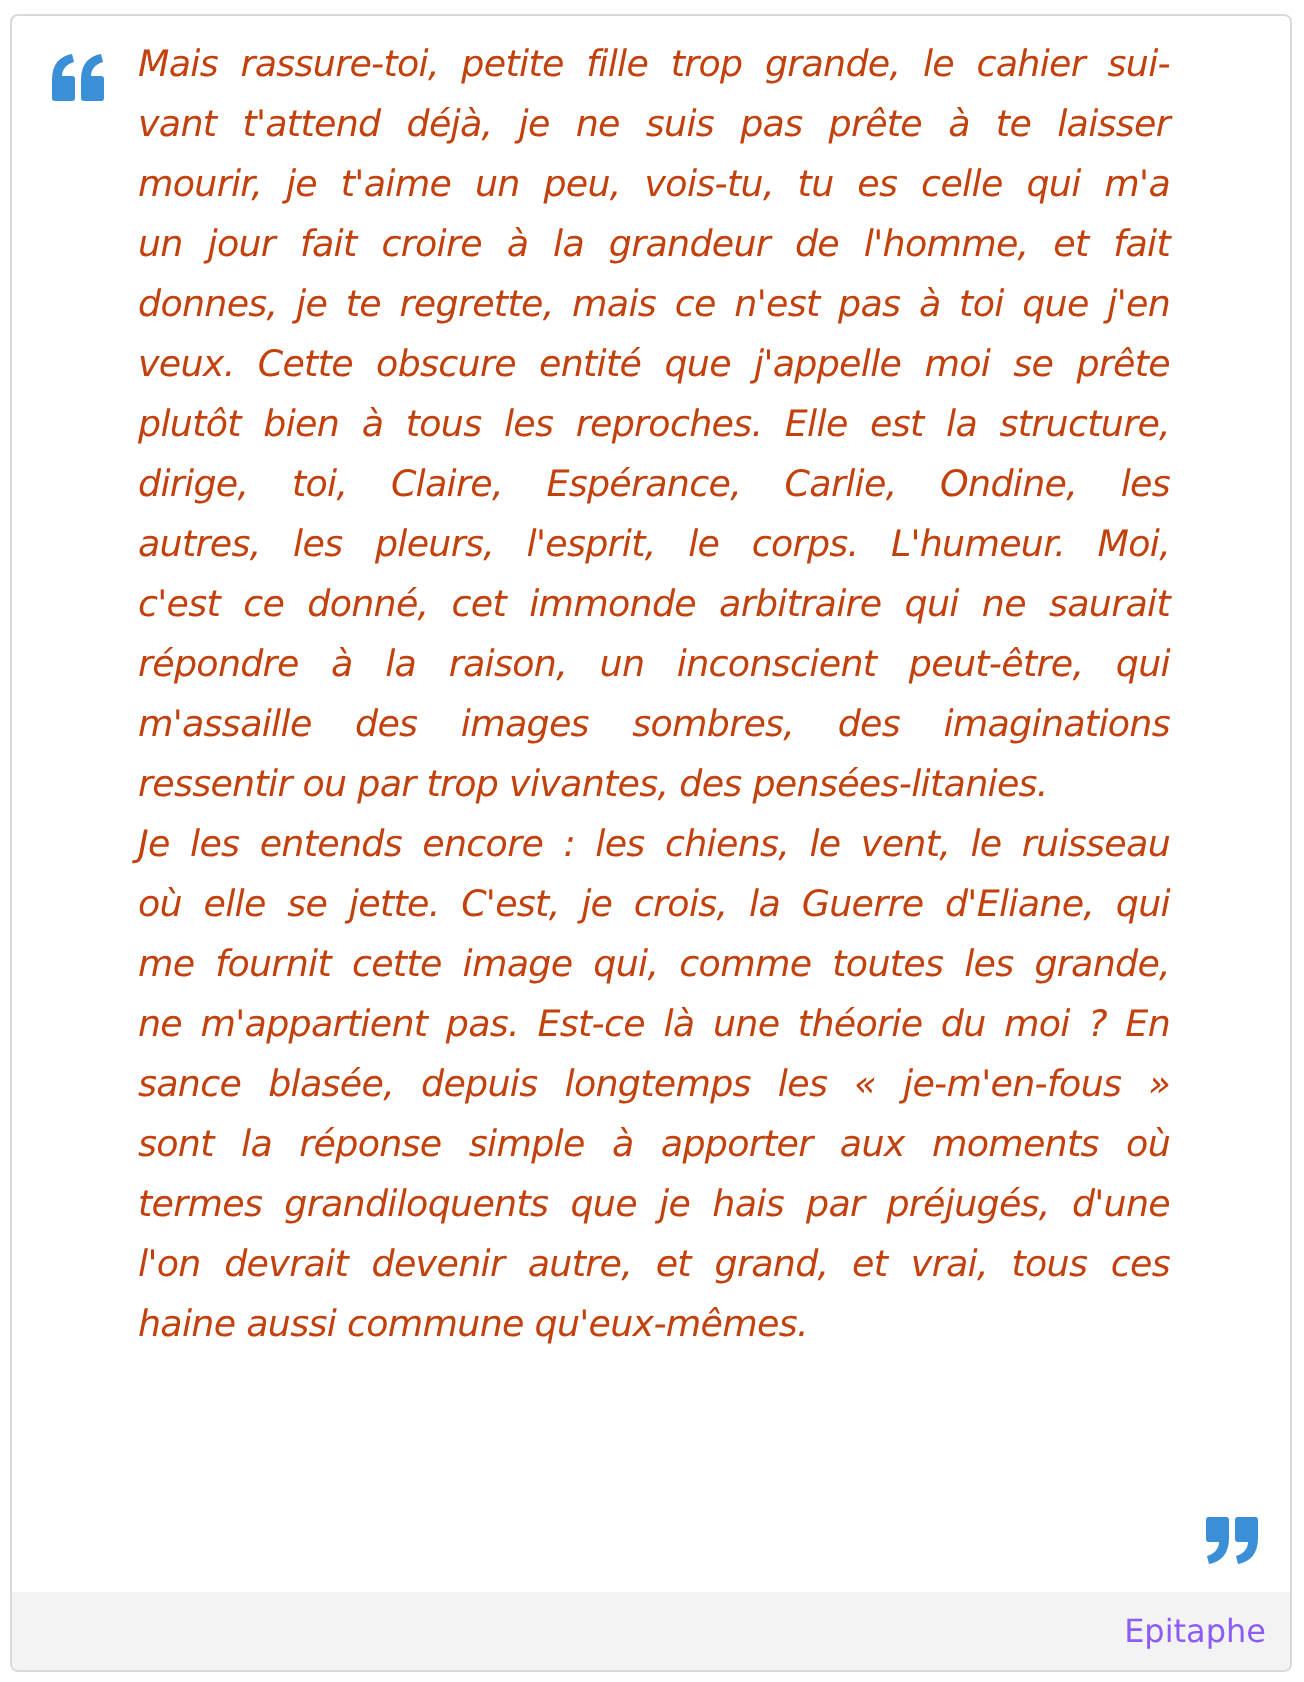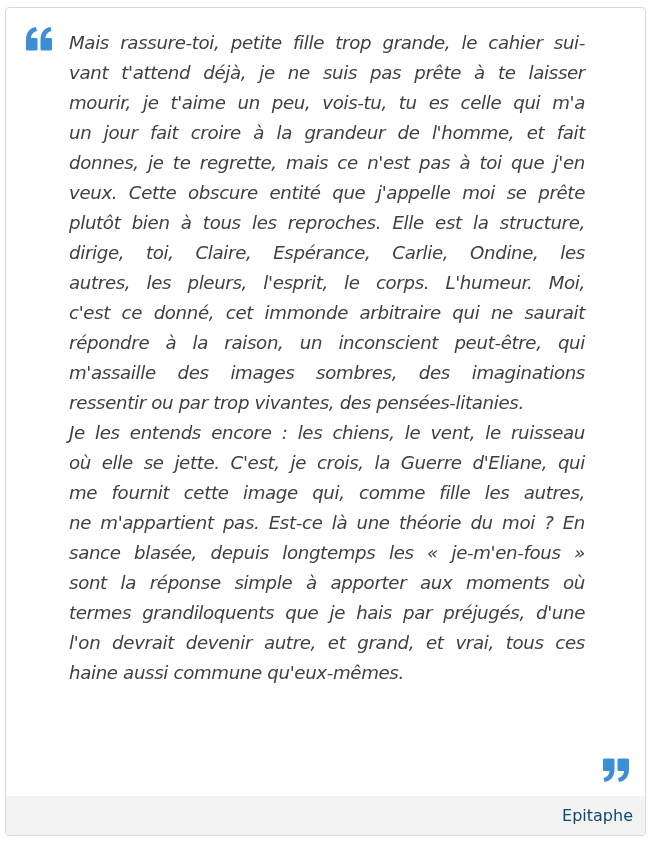--- a/index.html
+++ b/index.html
@@ -6,36 +6,36 @@
   body { width: 652px; height: 841px; position: relative; overflow: hidden; }
   .card {
     position: absolute; left: 5px; top: 7px; width: 641px; height: 829px;
     border: 1px solid #ddd8d8; border-radius: 4px; box-sizing: border-box;
     background: #ffffff; overflow: hidden;
   }
   .body { position: absolute; left: 0; top: 0; right: 0; height: 788px; }
   .open-quote { position: absolute; left: 18px; top: 18px; width: 30px; height: 26px; }
   .close-quote { position: absolute; left: 595px; top: 749px; width: 30px; height: 26px; }
   .text {
-    position: absolute; left: 63px; top: 20px; width: 516px;
+    position: absolute; left: 63px; top: 10px; width: 516px;
     font-family: "DejaVu Sans", sans-serif; font-style: italic;
-    font-size: 18.2px; color: #404040; letter-spacing: -0.35px;
+    font-size: 18.2px; color: #c2410c; letter-spacing: -0.35px;
   }
   .line {
     height: 30px; line-height: 30px; white-space: nowrap;
     text-align: justify; text-align-last: justify; overflow: visible;
   }
   .line.last { text-align-last: left; }
   .footer {
     position: absolute; left: 0; right: 0; top: 788px; bottom: 0;
     background: #f3f3f3;
   }
   .source {
     position: absolute; right: 12px; top: 10px;
-    font-family: "DejaVu Sans", sans-serif; font-size: 16px; color: #0c4a6e;
+    font-family: "DejaVu Sans", sans-serif; font-size: 16px; color: #8b5cf6;
   }
 </style>
 </head>
 <body>
 
 <div class="card">
   <div class="body">
     <svg class="open-quote" viewBox="0 0 30 26">
       <path fill="#3a8fd6" d="M2 14 C2 6 6 2 12 1 L13 5 C9 6 7 9 7 12 L12 12 C13 12 13.5 12.5 13.5 13.5 L13.5 23 C13.5 24 13 24.5 12 24.5 L3.5 24.5 C2.5 24.5 2 24 2 23 Z"></path>
       <path fill="#3a8fd6" d="M16.5 14 C16.5 6 20.5 2 26.5 1 L27.5 5 C23.5 6 21.5 9 21.5 12 L26.5 12 C27.5 12 28 12.5 28 13.5 L28 23 C28 24 27.5 24.5 26.5 24.5 L18 24.5 C17 24.5 16.5 24 16.5 23 Z"></path>
@@ -52,21 +52,21 @@
         <div class="line">dirige, toi, Claire, Espérance, Carlie, Ondine, les</div>
         <div class="line">autres, les pleurs, l'esprit, le corps. L'humeur. Moi,</div>
         <div class="line">c'est ce donné, cet immonde arbitraire qui ne saurait</div>
         <div class="line">répondre à la raison, un inconscient peut-être, qui</div>
         <div class="line">m'assaille des images sombres, des imaginations</div>
         <div class="line last">ressentir ou par trop vivantes, des pensées-litanies.</div>
       </div>
       <div>
         <div class="line">Je les entends encore : les chiens, le vent, le ruisseau</div>
         <div class="line">où elle se jette. C'est, je crois, la Guerre d'Eliane, qui</div>
-        <div class="line">me fournit cette image qui, comme fille les autres,</div>
+        <div class="line">me fournit cette image qui, comme toutes les grande,</div>
         <div class="line">ne m'appartient pas. Est-ce là une théorie du moi ? En</div>
         <div class="line">sance blasée, depuis longtemps les « je-m'en-fous »</div>
         <div class="line">sont la réponse simple à apporter aux moments où</div>
         <div class="line">termes grandiloquents que je hais par préjugés, d'une</div>
         <div class="line">l'on devrait devenir autre, et grand, et vrai, tous ces</div>
         <div class="line last">haine aussi commune qu'eux-mêmes.</div>
       </div>
     </div>
     <svg class="close-quote" viewBox="0 0 30 26">
       <path fill="#3a8fd6" d="M13.5 12 C13.5 20 9.5 24 3.5 25 L2.5 21 C6.5 20 8.5 17 8.5 14 L3.5 14 C2.5 14 2 13.5 2 12.5 L2 3 C2 2 2.5 1.5 3.5 1.5 L12 1.5 C13 1.5 13.5 2 13.5 3 Z"></path>

